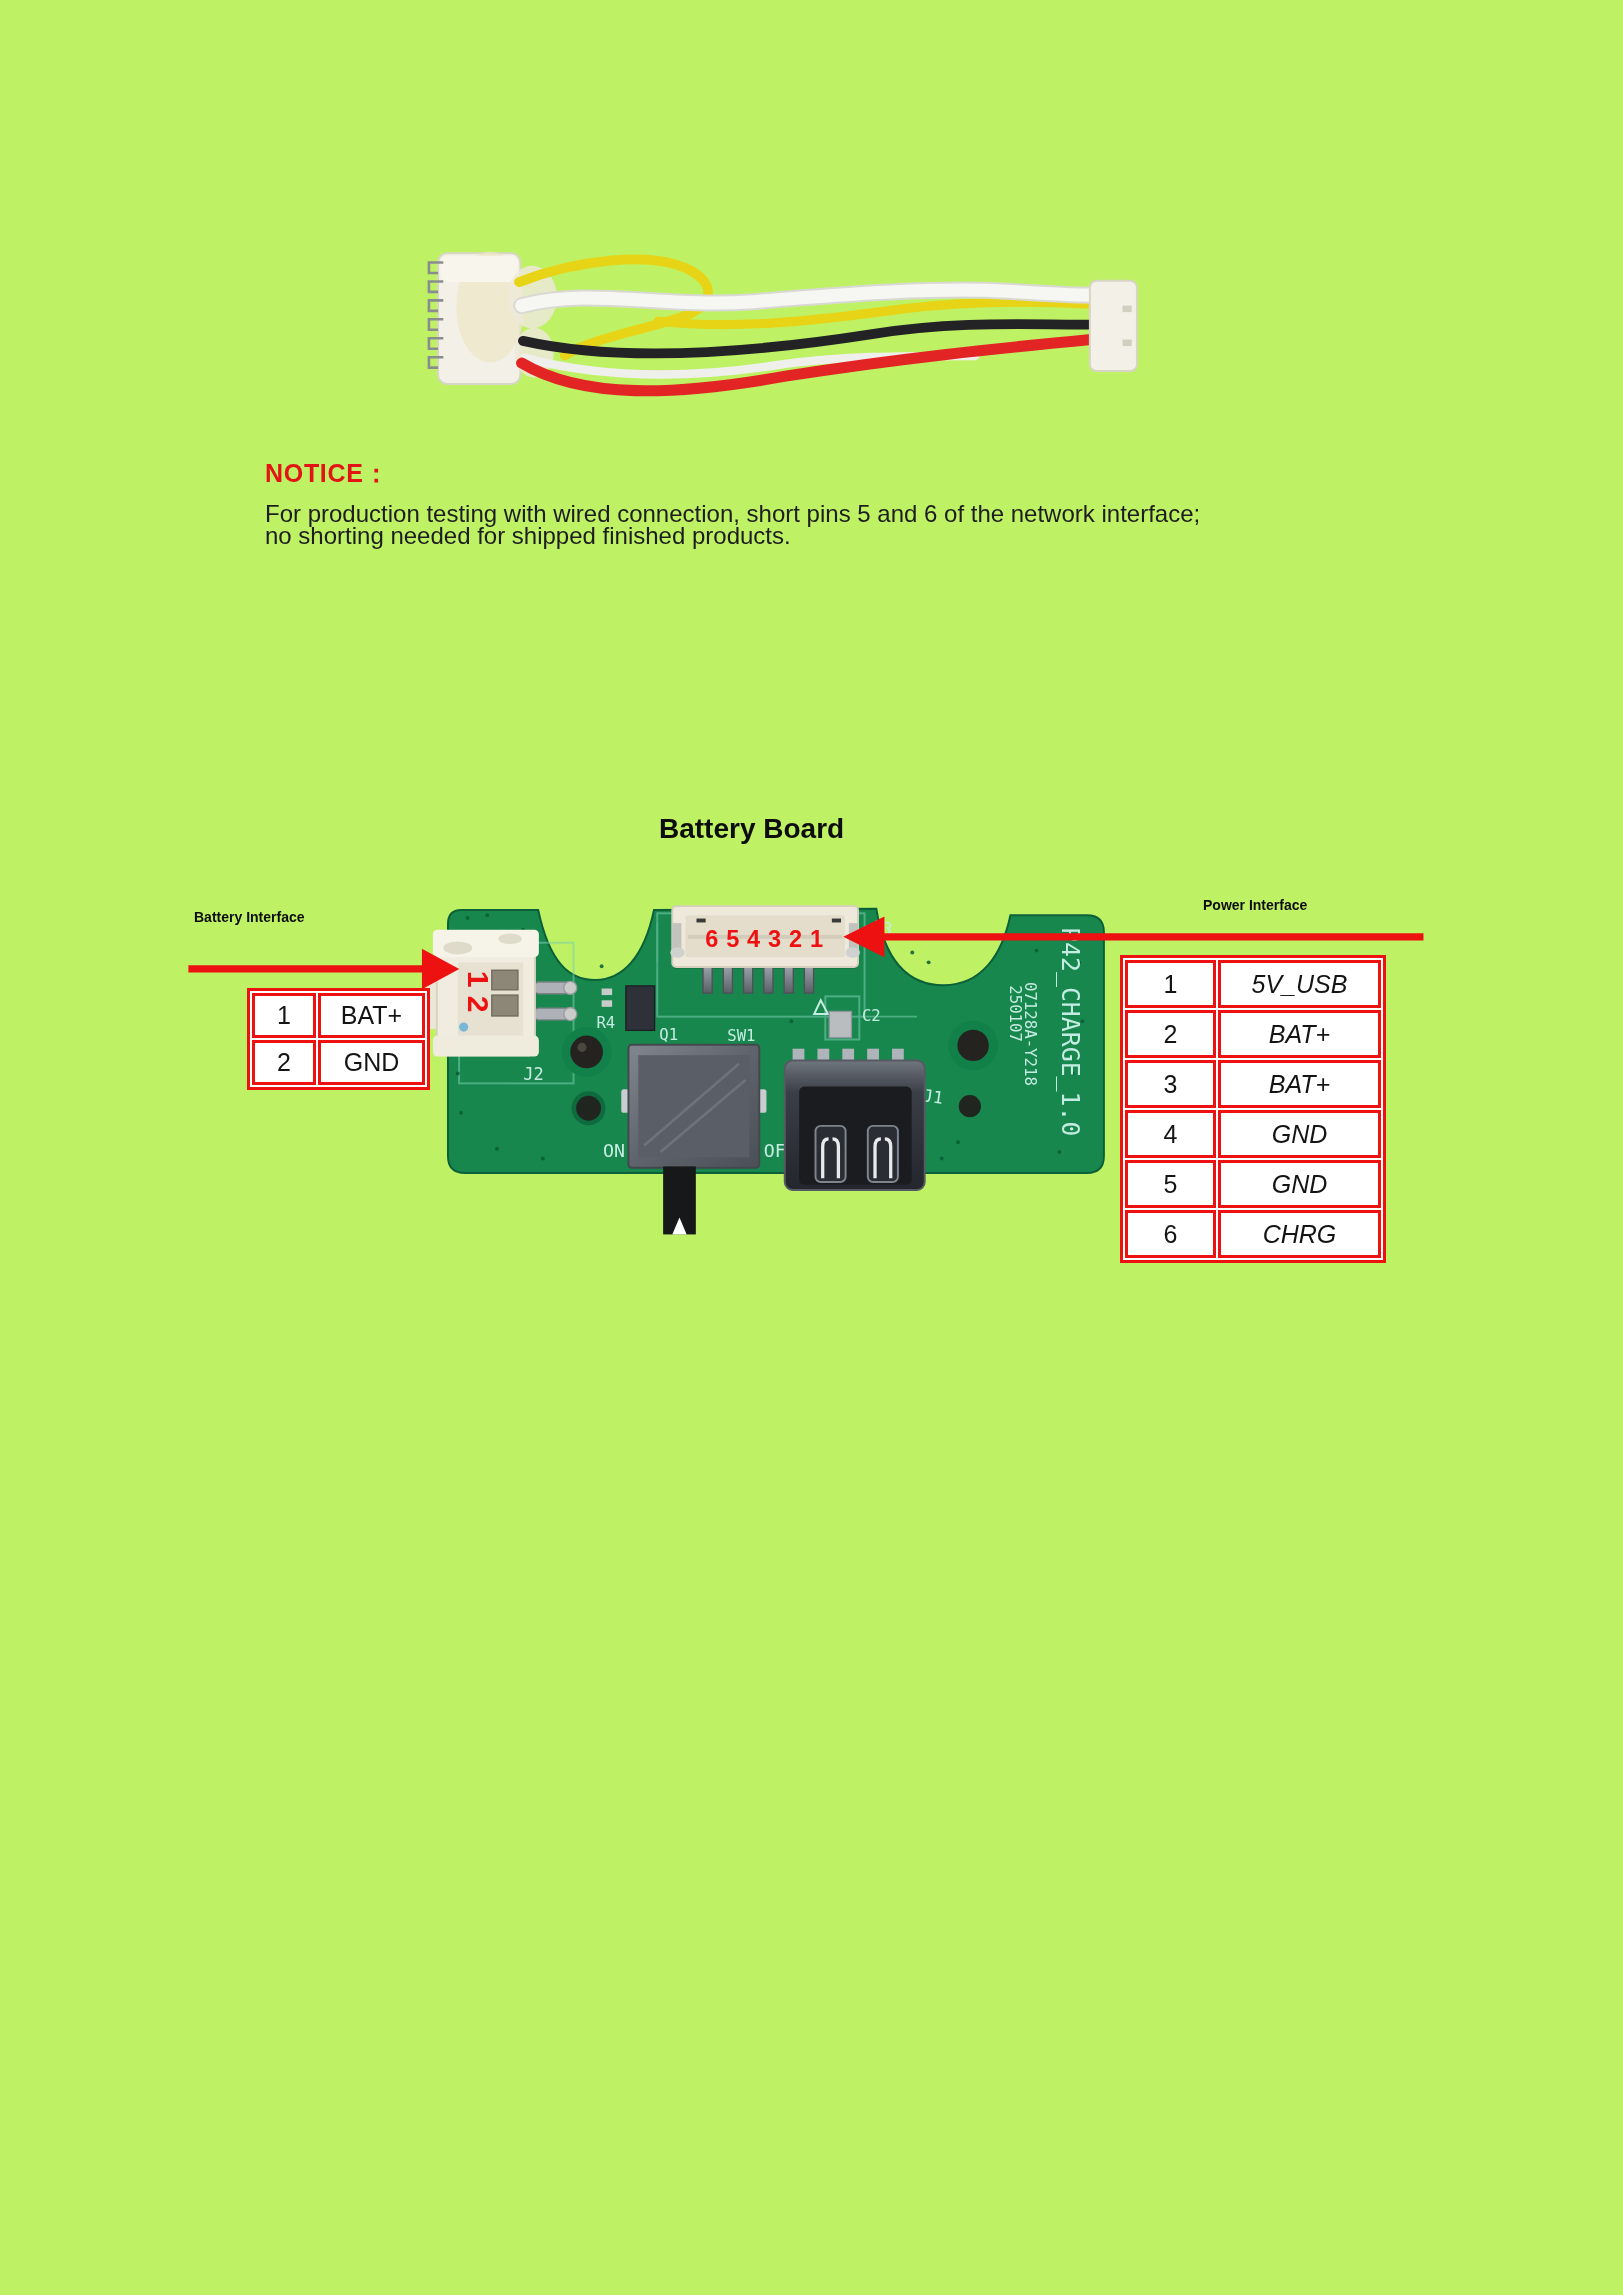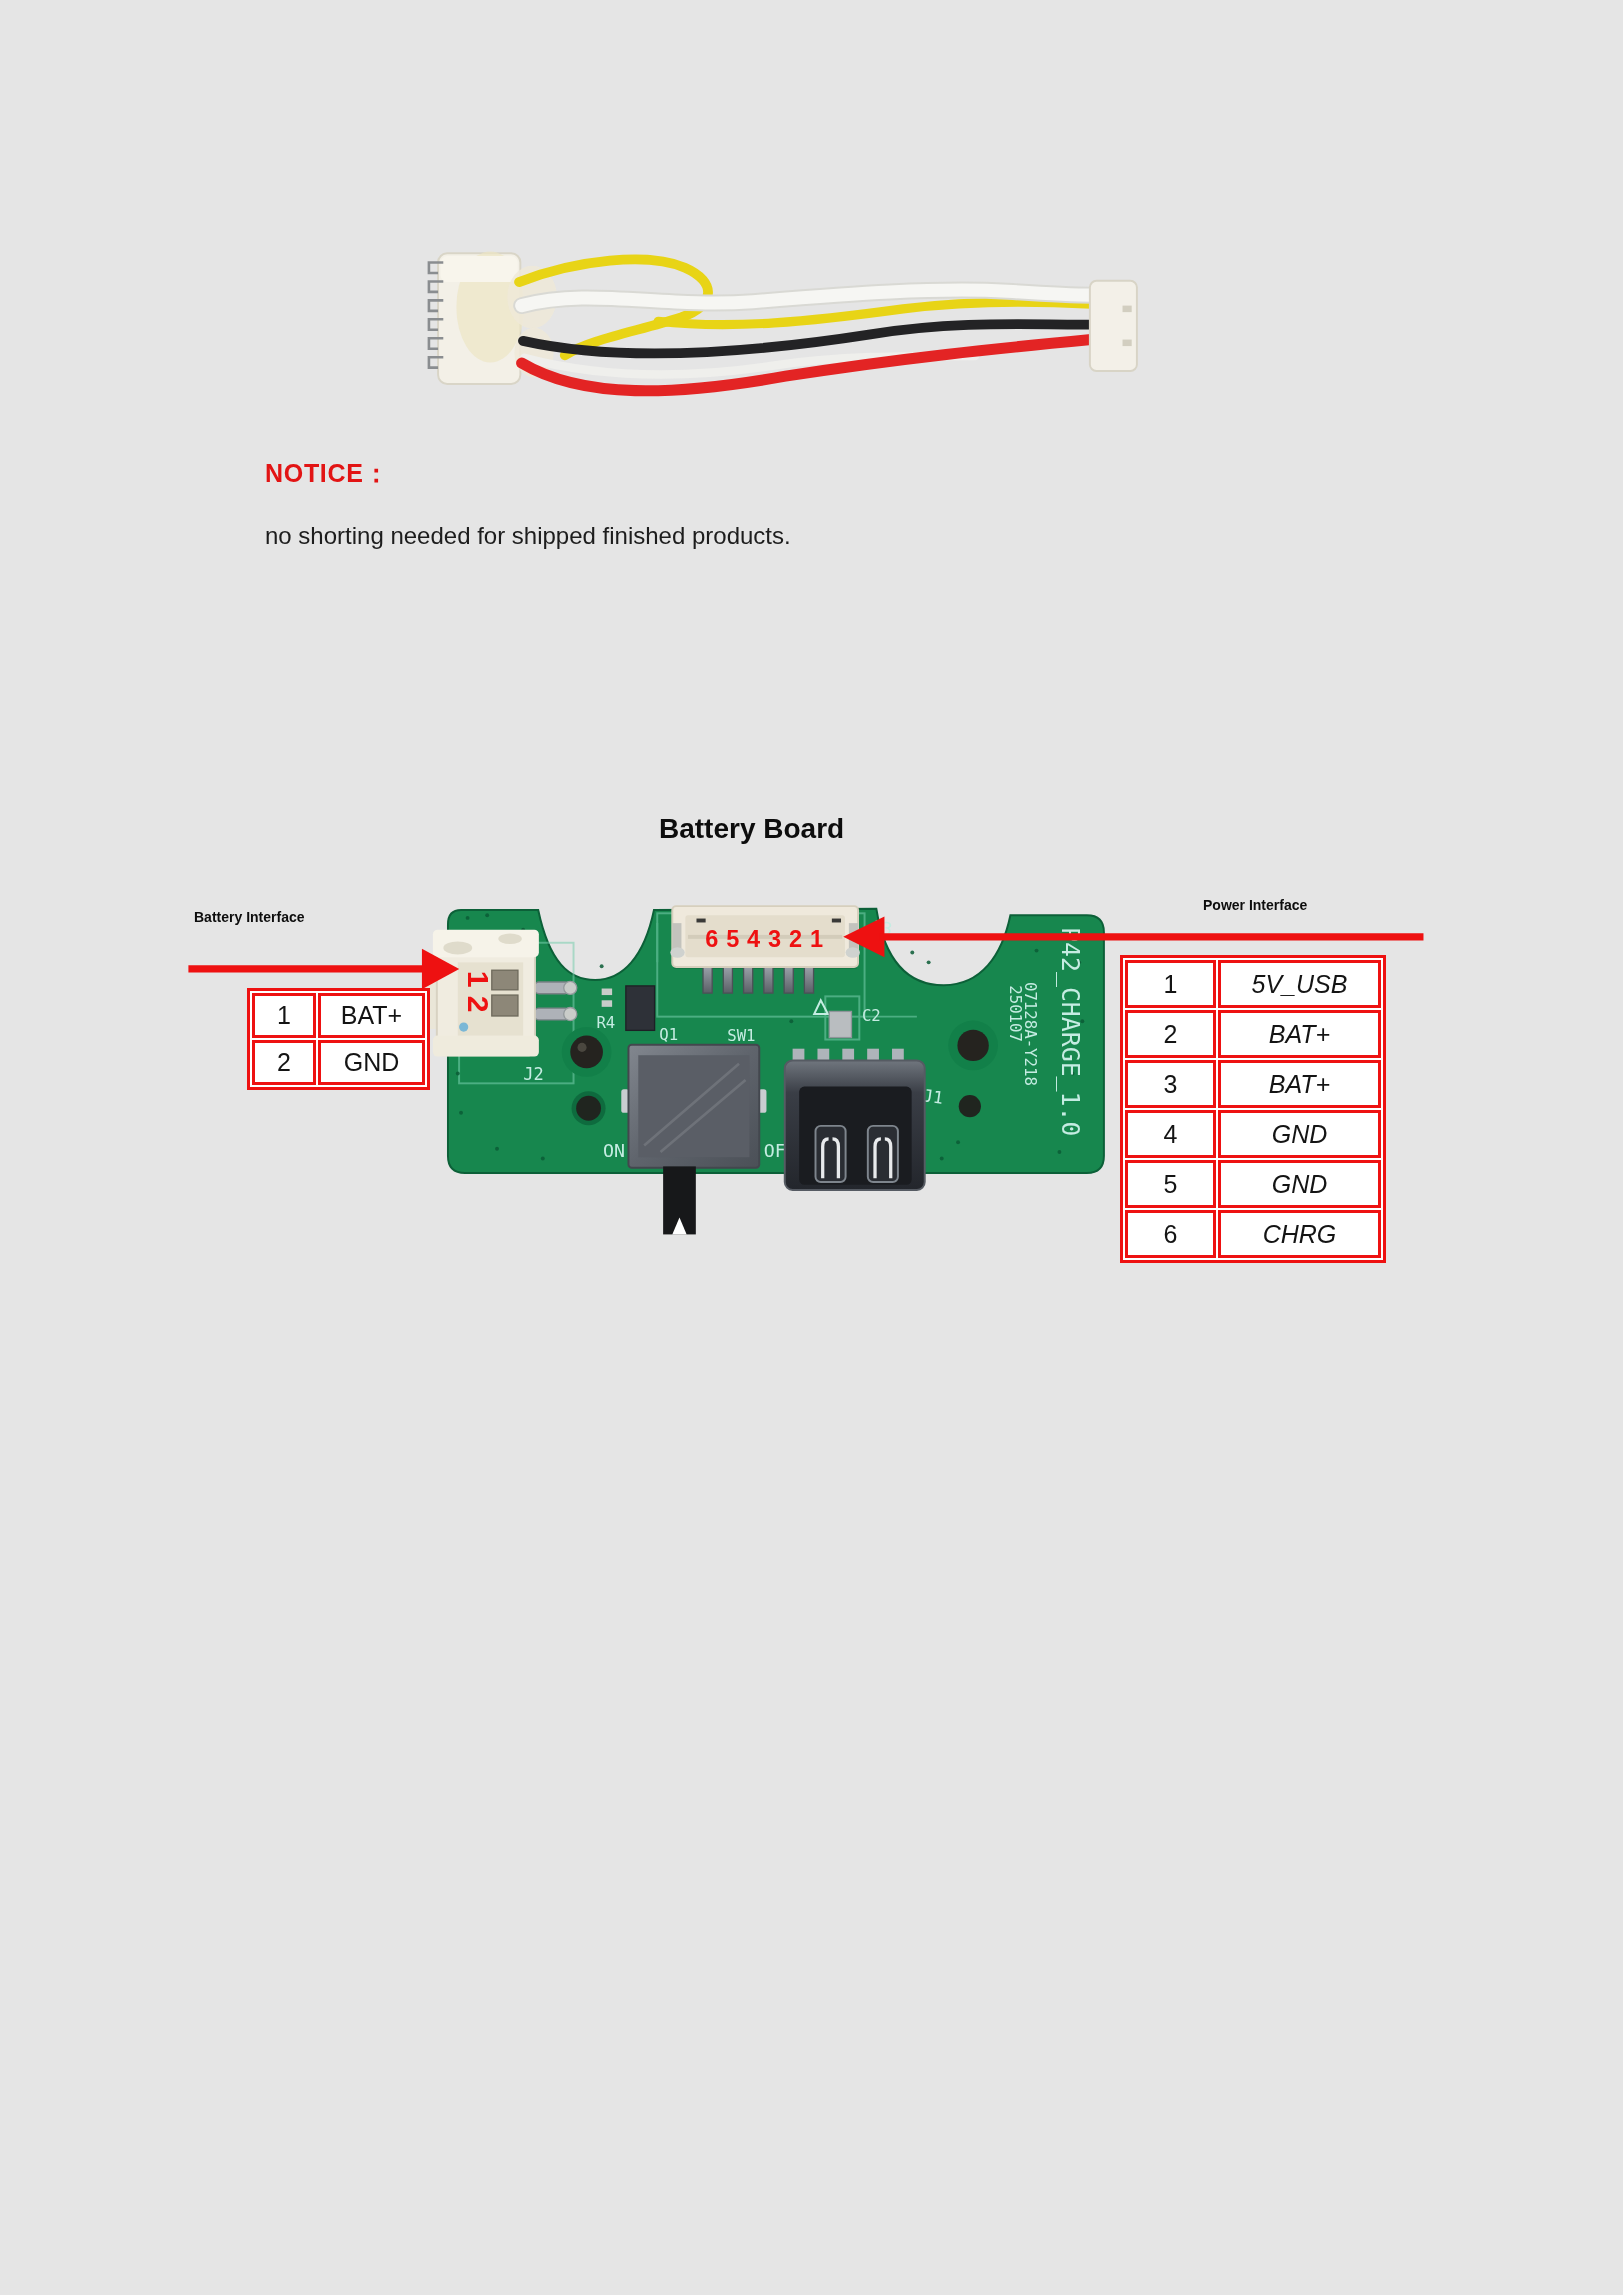--- a/index.html
+++ b/index.html
@@ -1,16 +1,16 @@
 <!DOCTYPE html>
 <html style="font-size:10.5px"><head>
 <meta charset="utf-8">
 <style>
   html,body{margin:0;padding:0;background:#ffffff;}
-  .page{position:relative;width:1623px;height:2295px;background:#e5e5e5;overflow:hidden;
+  .page{position:relative;width:1623px;height:2295px;background:#bef264;overflow:hidden;
         font-family:"Liberation Sans",sans-serif;color:#151515;}
   .abs{position:absolute;}
   .notice-label{font-size:25px;font-weight:bold;color:#e21414;letter-spacing:0.7px;}
   .notice-line{font-size:24px;color:#1d1d1d;}
   .h-board{font-size:28px;font-weight:bold;color:#0d0d0d;}
   .h-iface{font-size:14px;font-weight:bold;color:#0d0d0d;}
   table.pintable{border-collapse:separate;border-spacing:2px;border:3.3px solid #ee1111;background:#ffffff;}
   table.pintable td{border:3.3px solid #ee1111;text-align:center;vertical-align:middle;
         font-size:25px;color:#141414;background:#ffffff;padding:0;}
   .bat td.c1{width:58px;height:39px;}
@@ -55,20 +55,21 @@
     </g>
 
     <g>
       <rect x="1666" y="430" width="72" height="138" rx="10" fill="#f3f0e8" stroke="#d8d4c6" stroke-width="3"></rect>
       <rect x="1716" y="468" width="14" height="10" fill="#d2cec0"></rect>
       <rect x="1716" y="520" width="14" height="10" fill="#d2cec0"></rect>
     </g>
   </svg>
 
   <div class="abs notice-label" style="left:265px;top:457px;">NOTICE：</div>
+  <div class="abs notice-line" style="left:265px;top:500px;">For production testing with wired connection, short pins 5 and 6 of the network interface;</div>
   <div class="abs notice-line" style="left:265px;top:522px;">no shorting needed for shipped finished products.</div>
 
   <div class="abs h-board" style="left:659px;top:813px;">Battery Board</div>
 
   <div class="abs h-iface" style="left:194px;top:909px;">Battery Interface</div>
   <div class="abs h-iface" style="left:1203px;top:897px;">Power Interface</div>
 
   <svg class="abs noevt" style="left:412px;top:877px;" width="739" height="380" viewBox="630 1340 1130 580">
     <defs>
       <linearGradient id="metalV" x1="0" y1="0" x2="0" y2="1">

